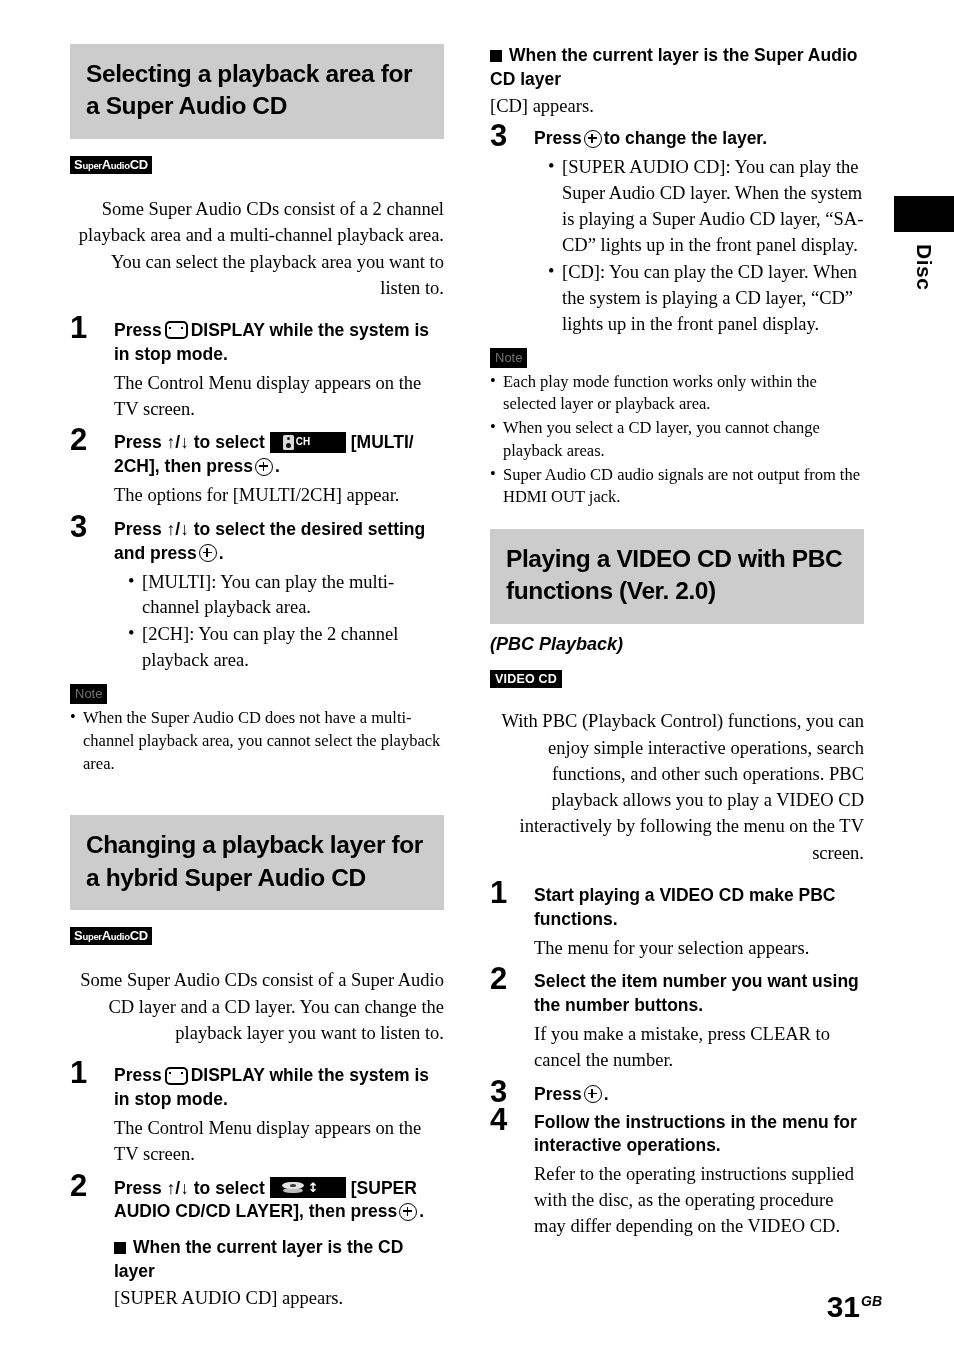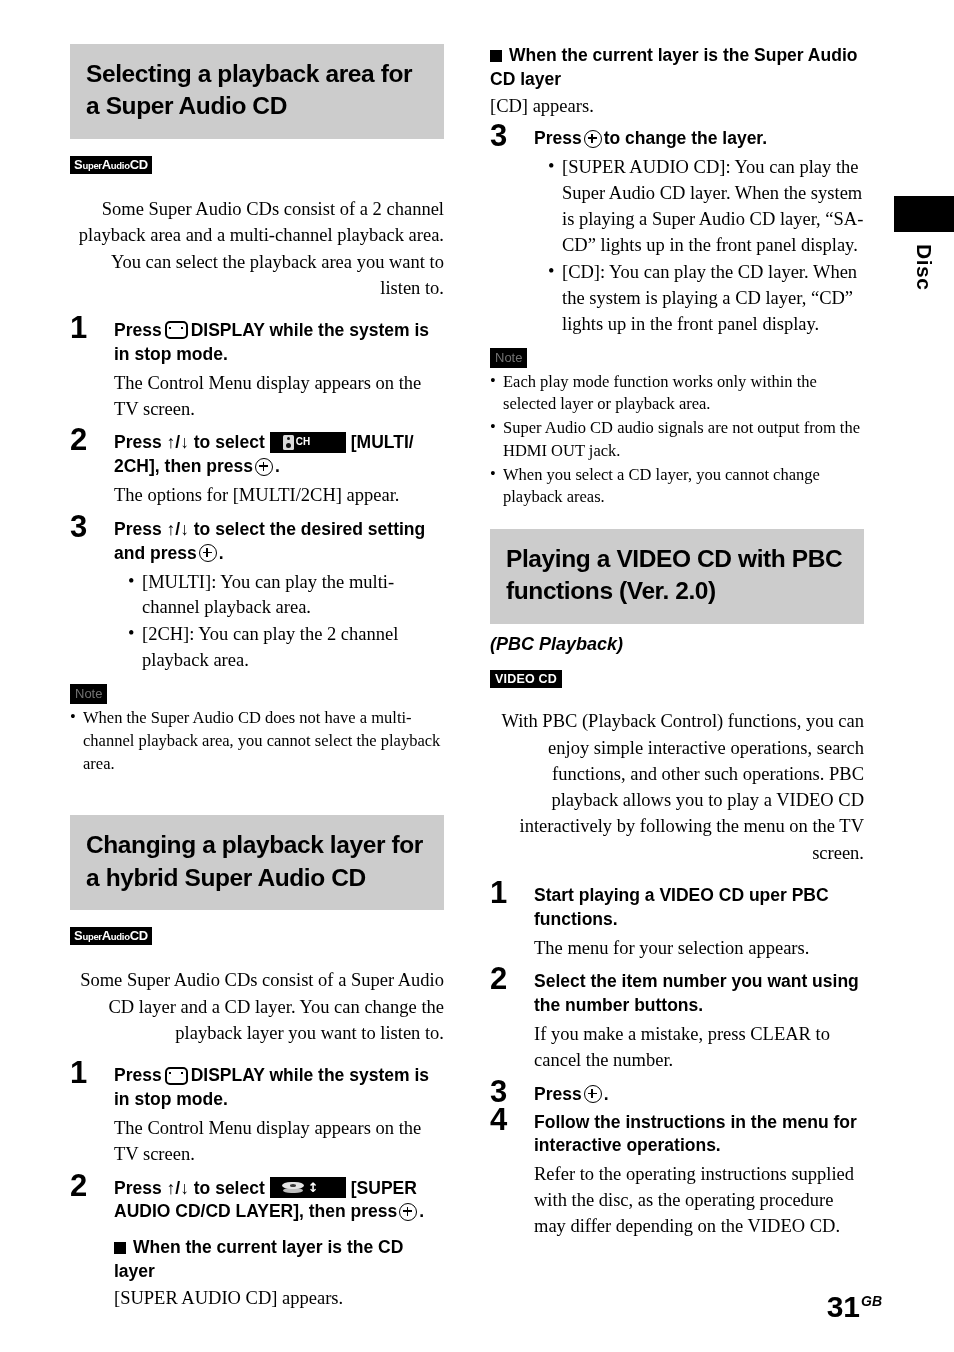--- a/index.html
+++ b/index.html
@@ -416,40 +416,40 @@
       <ul class="bullets">
         <li>[SUPER AUDIO CD]: You can play the Super Audio CD layer. When the system is playing a Super Audio CD layer, “SA-CD” lights up in the front panel display.</li>
         <li>[CD]: You can play the CD layer. When the system is playing a CD layer, “CD” lights up in the front panel display.</li>
       </ul>
     </div>
 
     <div>
       <span class="note-label">Note</span>
       <ul class="note-list">
         <li>Each play mode function works only within the selected layer or playback area.</li>
+        <li>When you select a CD layer, you cannot change playback areas.</li>
         <li>Super Audio CD audio signals are not output from the HDMI OUT jack.</li>
-        <li>When you select a CD layer, you cannot change playback areas.</li>
       </ul>
     </div>
 
     <div class="section-head" style="margin-top:20px; margin-bottom:8px;">
       <h2>Playing a VIDEO CD with PBC functions (Ver. 2.0)</h2>
     </div>
 
     <div class="subtitle-ital">(PBC Playback)</div>
 
     <div class="badge-row" style="margin-top:14px; margin-bottom:20px;">
       <span class="disc-badge videocd">VIDEO CD</span>
     </div>
 
     <p class="body">With PBC (Playback Control) functions, you can enjoy simple interactive operations, search functions, and other such operations. PBC playback allows you to play a VIDEO CD interactively by following the menu on the TV screen.</p>
 
     <div class="step">
       <div class="step-num">1</div>
-      <div class="step-title">Start playing a VIDEO CD uper PBC functions.</div>
+      <div class="step-title">Start playing a VIDEO CD make PBC functions.</div>
       <div class="step-desc">The menu for your selection appears.</div>
     </div>
 
     <div class="step">
       <div class="step-num">2</div>
       <div class="step-title">Select the item number you want using the number buttons.</div>
       <div class="step-desc">If you make a mistake, press CLEAR to cancel the number.</div>
     </div>
 
     <div class="step tight">

